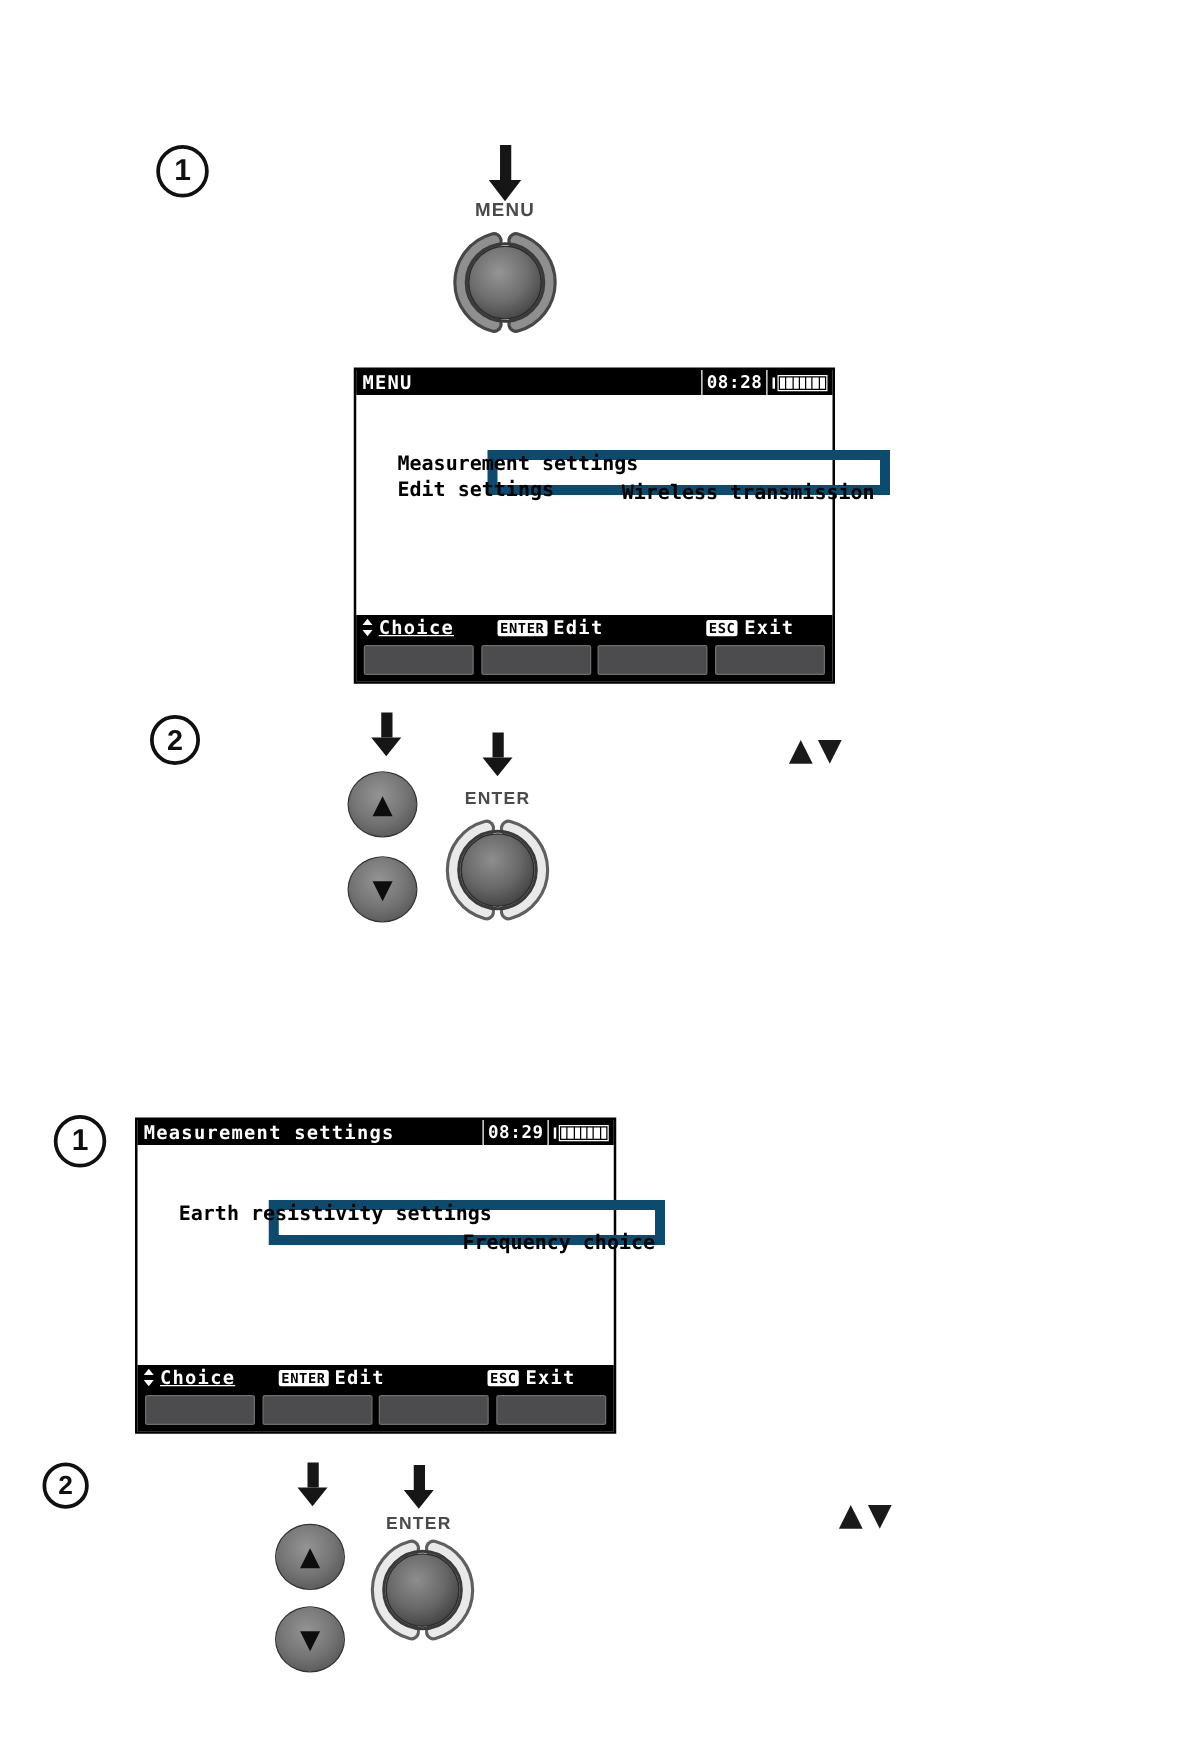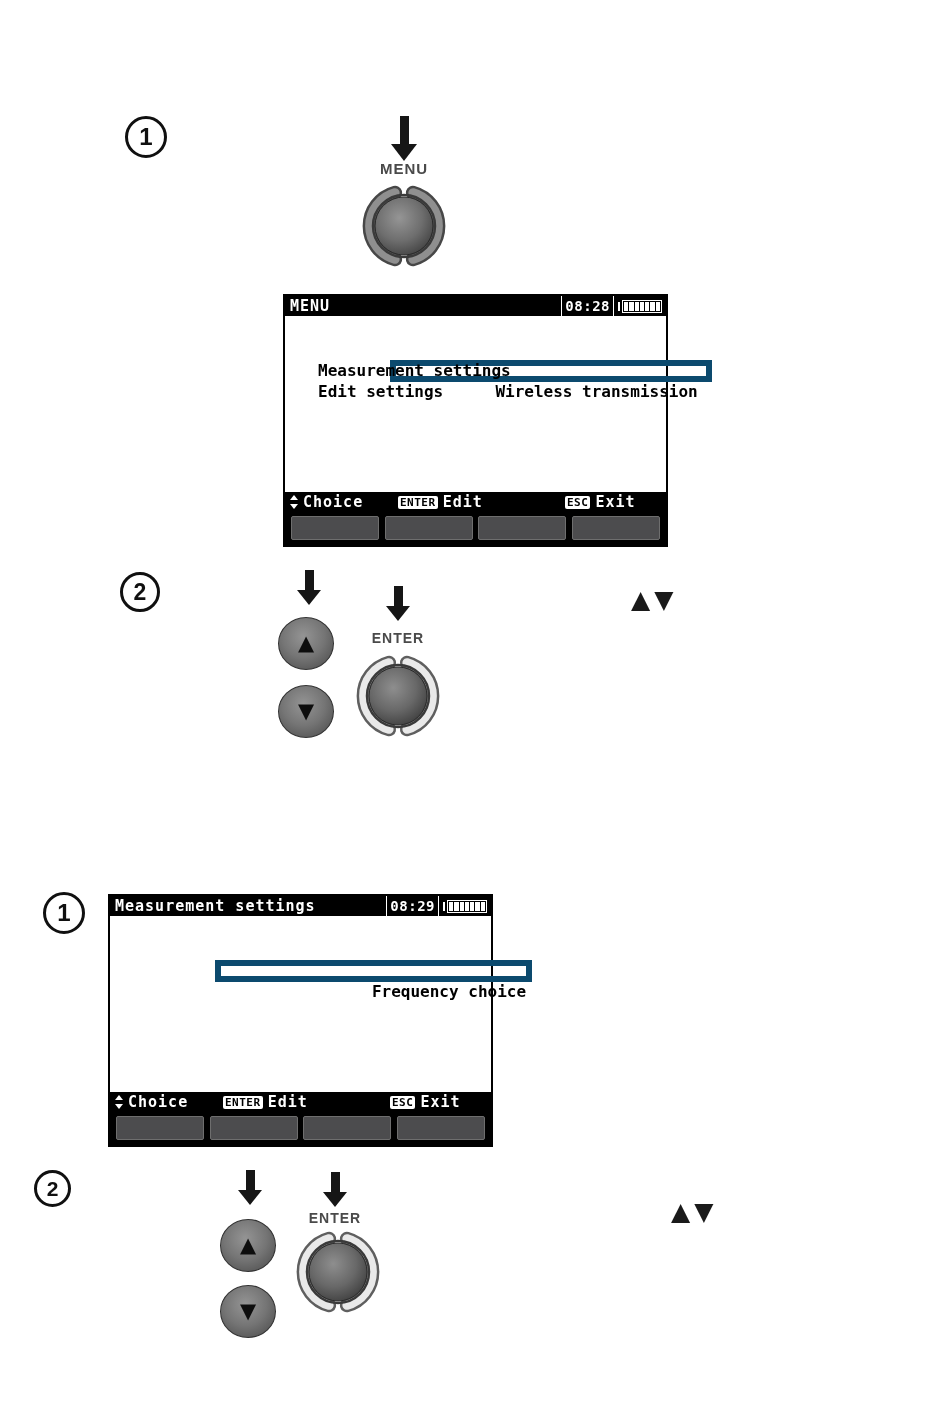--- a/index.html
+++ b/index.html
@@ -47,26 +47,26 @@
   .time{height:100%;display:flex;align-items:center;border-left:1px solid #fff;border-right:1px solid #fff;
         padding:0 3px;font-size:14px;letter-spacing:0.5px;}
   .batt{display:flex;align-items:center;margin:0 4px 0 4px;}
   .batt-term{width:2px;height:9px;background:#fff;margin-right:2px;}
   .batt-body{width:40px;height:13px;border:1px solid #fff;box-sizing:border-box;
              display:flex;gap:1px;padding:1px;}
   .batt-bar{flex:1;background:#fff;}
   .sbody{height:178px;padding:22px 0 0 33px;box-sizing:border-box;color:#000;font-size:16px;}
   .mrow{height:21px;line-height:21px;white-space:pre;}
   .selrow{height:22px;line-height:22px;}
-  .selbox{display:inline-block;border:6px solid #0c4a6e;box-sizing:border-box;height:22px;
+  .selbox{display:inline-block;border:8px solid #0c4a6e;box-sizing:border-box;height:36px;
           line-height:17px;margin-left:-5px;padding-left:3px;}
   .sbottom{position:absolute;left:0;right:0;bottom:0;height:53px;background:#000;}
   .infobar{position:relative;height:20px;color:#fff;font-size:15px;letter-spacing:1px;}
   .ig{position:absolute;top:0;height:20px;display:flex;align-items:center;}
-  .ig1{left:5px;} .ig2{left:113px;} .ig3{left:280px;}
+  .ig1{left:5px;text-decoration:underline;} .ig2{left:113px;} .ig3{left:280px;}
   .badge{background:#fff;color:#000;font-size:11px;letter-spacing:0.5px;padding:1px 2px;
          border-radius:2px;margin-right:5px;line-height:11px;}
   .udicon{display:inline-flex;flex-direction:column;gap:4px;margin-right:5px;}
   .udicon .tu{width:0;height:0;border-left:4px solid transparent;border-right:4px solid transparent;
               border-bottom:5px solid #fff;}
   .udicon .td{width:0;height:0;border-left:4px solid transparent;border-right:4px solid transparent;
               border-top:5px solid #fff;}
   .fkeys{display:flex;justify-content:space-between;padding:4px 6px 0 6px;}
   .fkey{width:88px;height:24px;background:#4c4c4e;border:1px solid #6e6e6e;border-radius:2px;box-sizing:border-box;}
 </style>
@@ -223,20 +223,21 @@
           </span>
         </span>
       </span>
     </div>
     <div class="sbody">
       <div class="mrow selrow">
         <span class="selbox" style="width:317px;text-align:right;">
           <span>Frequency choice</span>
         </span>
       </div>
+      <div class="mrow">Earth resistivity settings</div>
     </div>
     <div class="sbottom">
       <div class="infobar">
         <span class="ig ig1">
           <span class="udicon">
               <span class="tu"></span>
               <span class="td"></span>
             </span>
           <span>Choice</span>
         </span>

